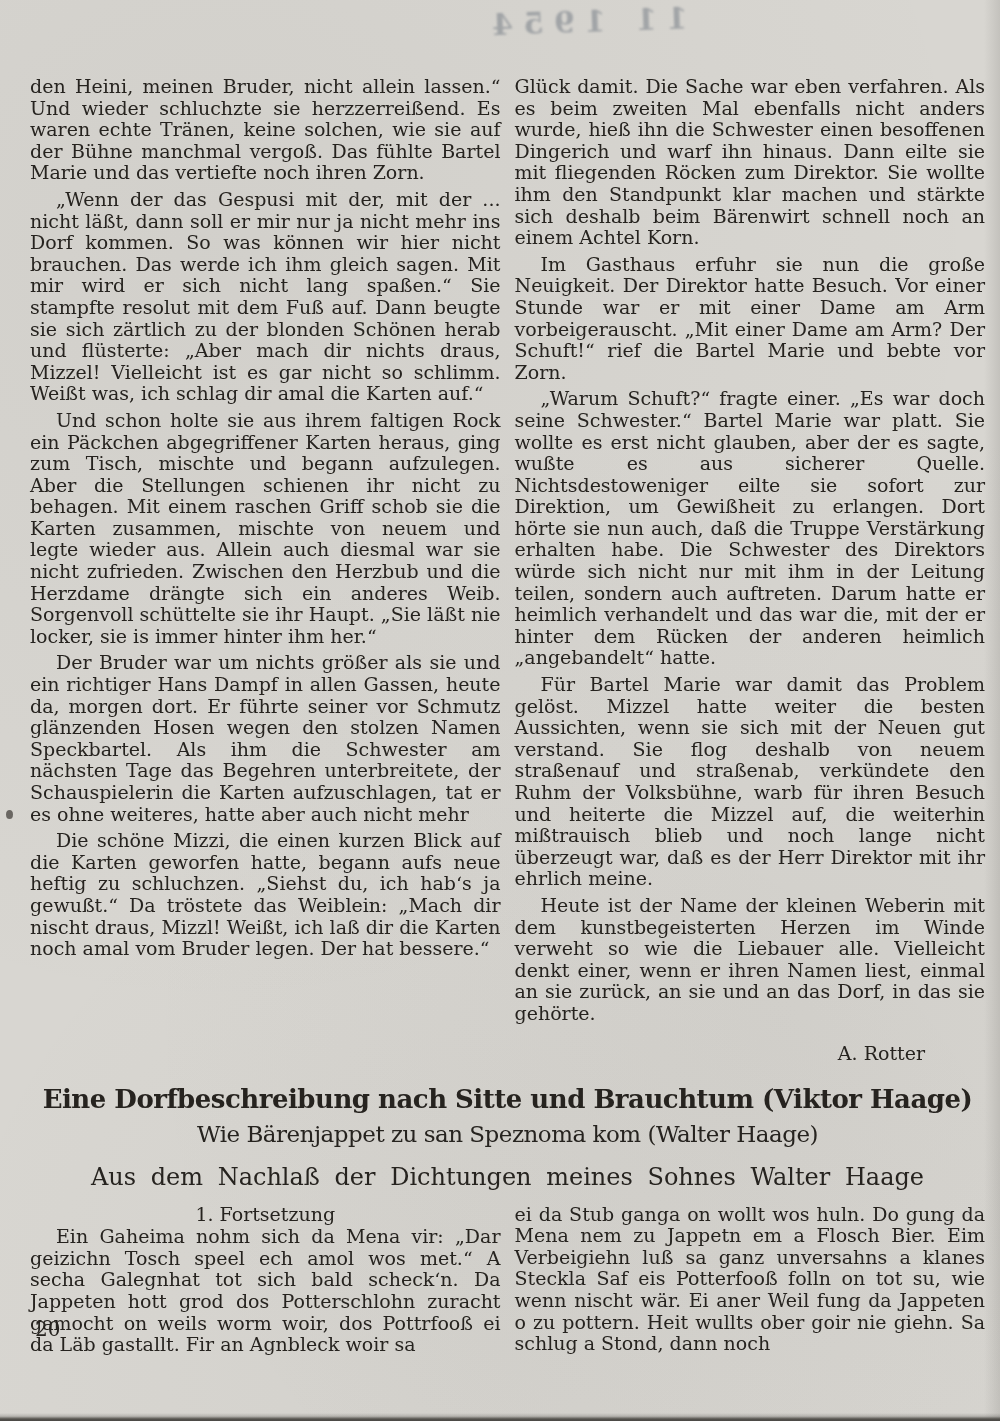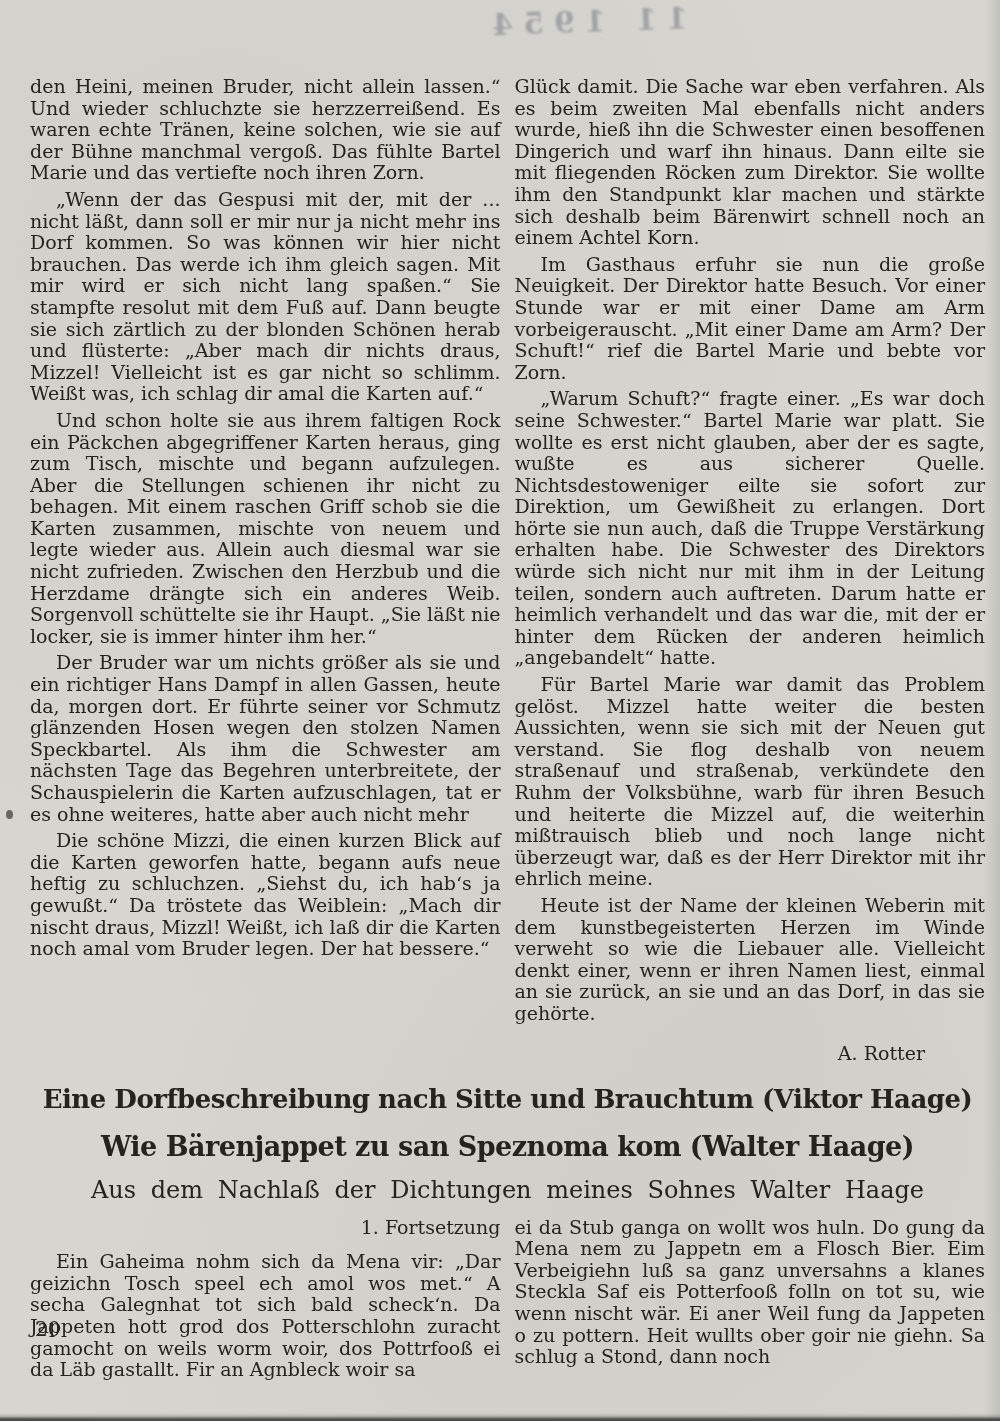--- a/index.html
+++ b/index.html
@@ -26,25 +26,25 @@
     text-align:justify;
     font-size:19px; line-height:21.6px;
   }
   .ind { text-indent:26px; }
   .upper { min-height:932px; }
   .sig { float:right; margin-right:60px;margin-top:40px; }
 
   .head { text-align:center; margin-top:18px; }
   .h1 { font-weight:bold; font-size:26px; line-height:33px; letter-spacing:-0.5px;margin-top:16px; }
   .conn { font-weight:bold; font-size:15px; line-height:17px; }
-  .h2 { font-weight:bold; font-size:27px; line-height:34px; letter-spacing:-0.5px; margin-top:14px; }
+  .h2 { font-weight:normal; font-size:23px; line-height:34px; letter-spacing:-0.5px; margin-top:1px; }
   .subtitle { font-size:24px; line-height:28px; word-spacing:7px; margin-top:12px; }
 
   .lower { margin-top:13px; }
-  .part-label { font-size:19px; line-height:21.6px; margin:0 0 13px 0; text-align:right; }
+  .part-label { font-size:19px; line-height:21.6px; margin:0 0 1px 0; text-align:center; }
 
   .page-number { position:absolute; left:35px; bottom:80px; font-size:20px; }
 
   .stamp {
     position:absolute; top:4px; left:420px; width:330px;
     text-align:center;
     transform:scaleX(-1) rotate(2deg);
     color:#6e7680; opacity:.5;
     filter:blur(1.3px);
     font-size:30px; font-weight:bold; letter-spacing:10px;

